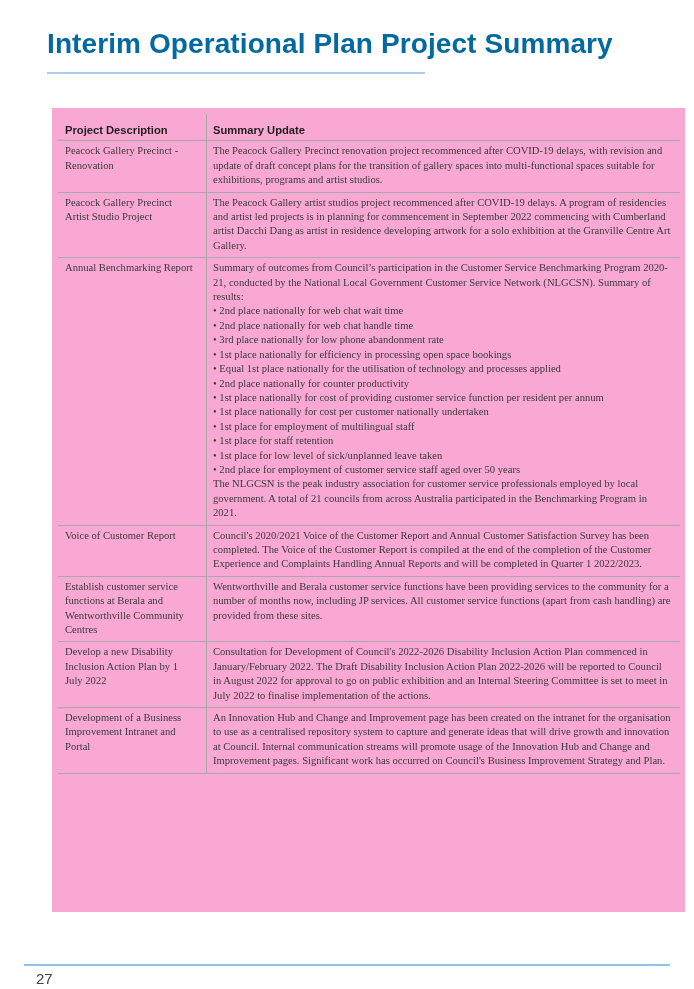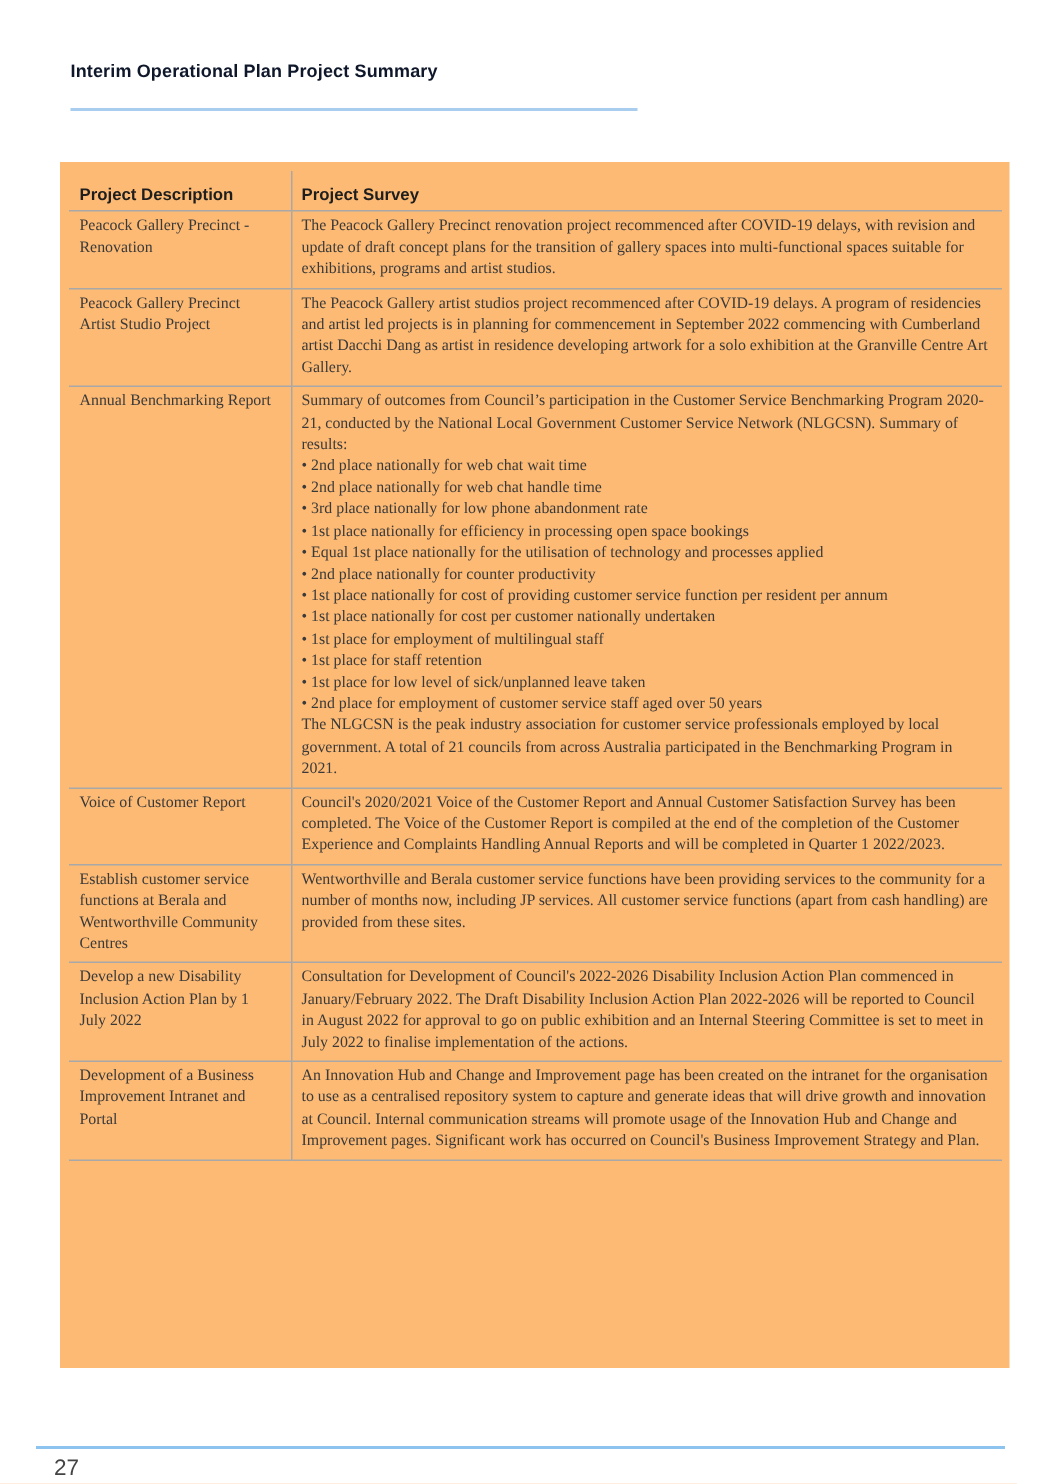--- a/index.html
+++ b/index.html
@@ -1,21 +1,21 @@
 <!DOCTYPE html>
 <html><head>
 <meta charset="utf-8">
 <style>
   html, body { margin:0; padding:0; background:#ffffff; }
   body { width:694px; height:989px; position:relative; overflow:hidden;
          font-family:"Liberation Sans", "DejaVu Sans", sans-serif; color:#333; }
-  .page-title { position:absolute; left:47px; top:40px; margin:0;
-                font-size:12px; font-weight:bold; color:#0f172a; letter-spacing:0.1px; }
+  .page-title { position:absolute; left:47px; top:28px; margin:0;
+                font-size:28px; font-weight:bold; color:#0369a1; letter-spacing:0.1px; }
   .title-rule { position:absolute; left:47px; top:72px; width:378px; height:2px; background:#a9cdee; }
-  .panel { position:absolute; left:40px; top:108px; width:633px; height:804px; background:#fdba74; }
+  .panel { position:absolute; left:52px; top:108px; width:633px; height:804px; background:#f9a8d4; }
   table { position:absolute; left:6px; top:6px; width:622px; border-collapse:collapse;
           font-size:10.6px; line-height:14.4px; color:#3a3a3a; }
   th { text-align:left; font-weight:bold; color:#1e1e1e; font-size:11.2px;
        padding:9px 8px 3px 7px; border-bottom:1.5px solid #a8a8a8; }
   td { vertical-align:top; padding:3px 8px 4px 7px; border-bottom:1.5px solid #a8a8a8;font-family:Liberation Serif, serif; }
   .c1 { width:133px; border-right:1.5px solid #a8a8a8; }
   .c2 { padding-left:6px; }
   th.c1 { border-right:1.5px solid #a8a8a8; }
   .bullet-list { margin:0; padding:0; list-style:none; }
   .bullet-list li::before { content:"\2022\00a0"; }
@@ -27,21 +27,21 @@
 <body>
 
 <h1 class="page-title">Interim Operational Plan Project Summary</h1>
 <div class="title-rule"></div>
 
 <div class="panel">
   <table>
     <thead>
       <tr>
         <th class="c1">Project Description</th>
-        <th class="c2">Project Survey</th>
+        <th class="c2">Summary Update</th>
       </tr>
     </thead>
     <tbody>
       <tr>
         <td class="c1">Peacock Gallery Precinct - Renovation</td>
         <td class="c2">The Peacock Gallery Precinct renovation project recommenced after COVID-19 delays, with revision and update of draft concept plans for the transition of gallery spaces into multi-functional spaces suitable for exhibitions, programs and artist studios.</td>
       </tr>
       <tr>
         <td class="c1">Peacock Gallery Precinct Artist Studio Project</td>
         <td class="c2">The Peacock Gallery artist studios project recommenced after COVID-19 delays. A program of residencies and artist led projects is in planning for commencement in September 2022 commencing with Cumberland artist Dacchi Dang as artist in residence developing artwork for a solo exhibition at the Granville Centre Art Gallery.</td>

